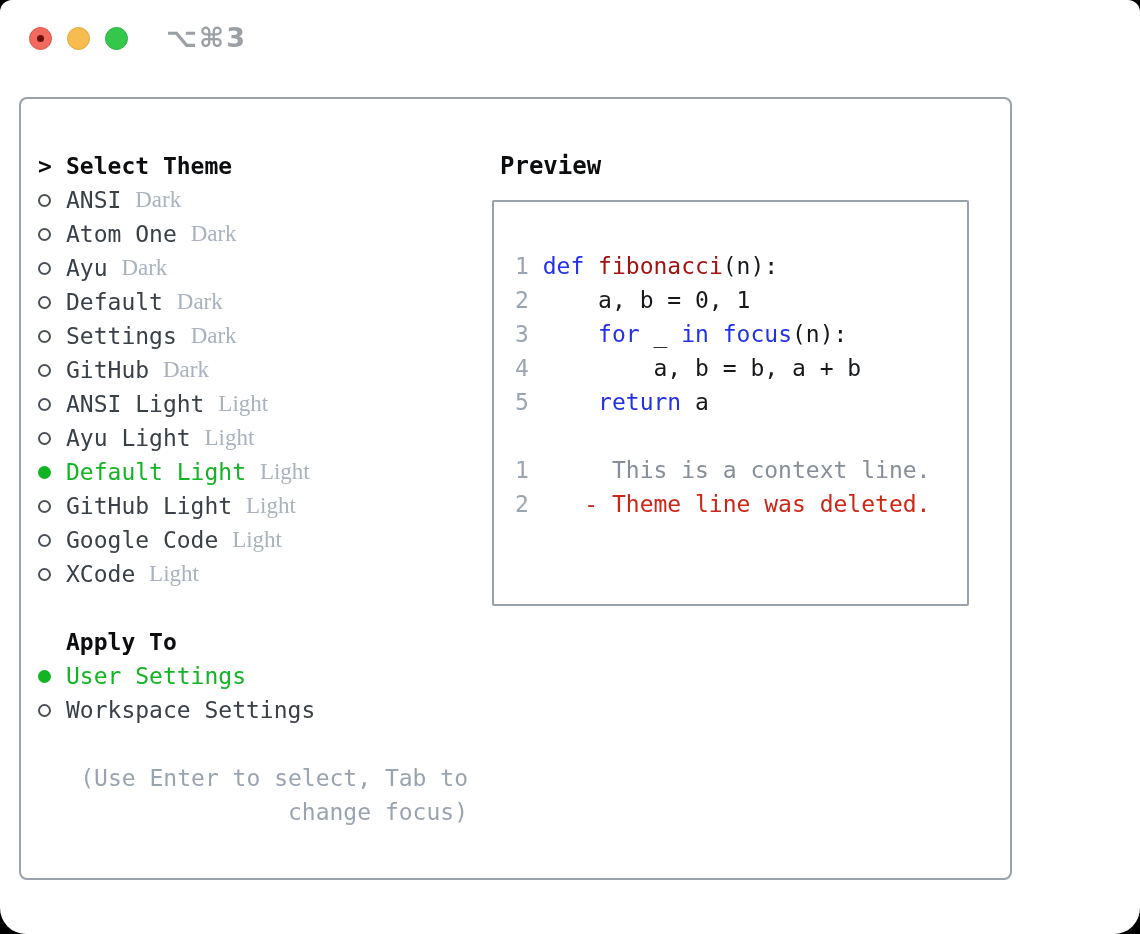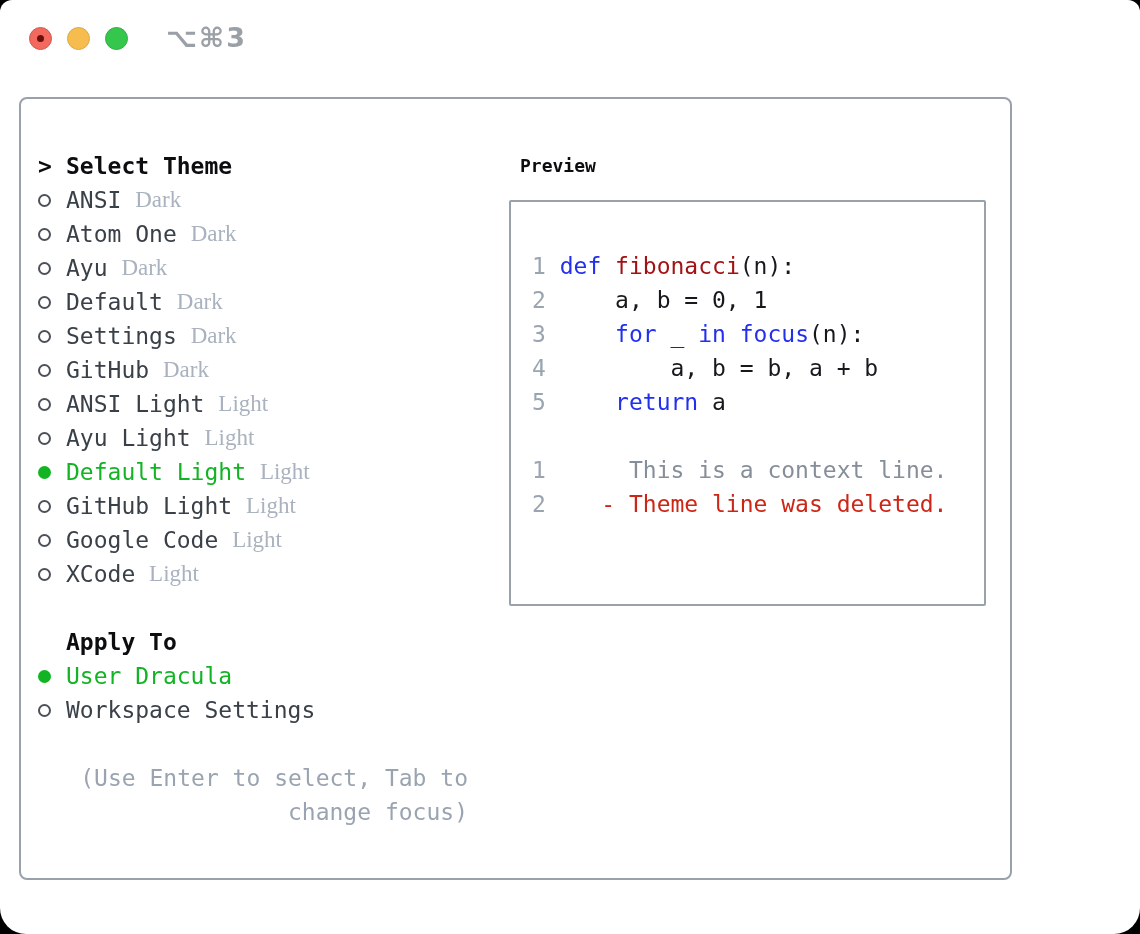--- a/index.html
+++ b/index.html
@@ -40,23 +40,23 @@
   .title{color:var(--header);font-weight:bold;text-align:center;}
   .circle{display:inline-block;width:13px;height:13px;border-radius:50%;}
   .circle.ring{border:2px solid var(--ring);background:transparent;}
   .circle.dotfill{background:var(--sel);}
   .lbl{color:var(--name);}
   .lbl.sel{color:var(--sel);}
   .tag{color:var(--tag);font-family:Liberation Serif, serif;}
   .spacer{height:34px;}
   .hint{width:430px;color:var(--hint);font-size:23px;line-height:34px;text-align:right;}
   
-  .preview-title{position:absolute;left:479px;top:50px;height:34px;line-height:34px;font-size:18px;font-weight:bold;color:var(--header);margin-left:20px;}
+  .preview-title{position:absolute;left:479px;top:50px;height:34px;line-height:34px;font-size:24px;font-weight:bold;color:var(--header);}
   .preview-box{
-    position:absolute;left:488px;top:101px;width:477px;height:406px;
+    position:absolute;left:471px;top:101px;width:477px;height:406px;
     border:2px solid var(--border);border-radius:2px;background:#fff;
     padding:47px 0 0 21px;overflow:hidden;
   }
   .pline{height:34px;line-height:34px;font-size:23px;white-space:pre;}
   .t-num{color:var(--num);}
   .t-kw{color:var(--kw);}
   .t-fn{color:var(--fn);}
   .t-code{color:var(--code);}
   .t-ctx{color:var(--ctx);}
   .t-del{color:var(--del);}
@@ -100,21 +100,21 @@
         </div>
 
       <div class="spacer"></div>
 
       <div class="row">
         <span class="marker"></span>
         <span class="title">Apply To</span>
       </div>
 
       <div id="apply-list">
-          <div class="row"><span class="marker"><span class="circle dotfill"></span></span><span class="lbl sel">User Dracula</span></div>
+          <div class="row"><span class="marker"><span class="circle dotfill"></span></span><span class="lbl sel">User Settings</span></div>
           <div class="row"><span class="marker"><span class="circle ring"></span></span><span class="lbl">Workspace Settings</span></div>
         </div>
 
       <div class="spacer"></div>
 
       <div class="hint">(Use Enter to select, Tab to change focus)</div>
     </div>
 
     <div class="preview-title">Preview</div>
 

